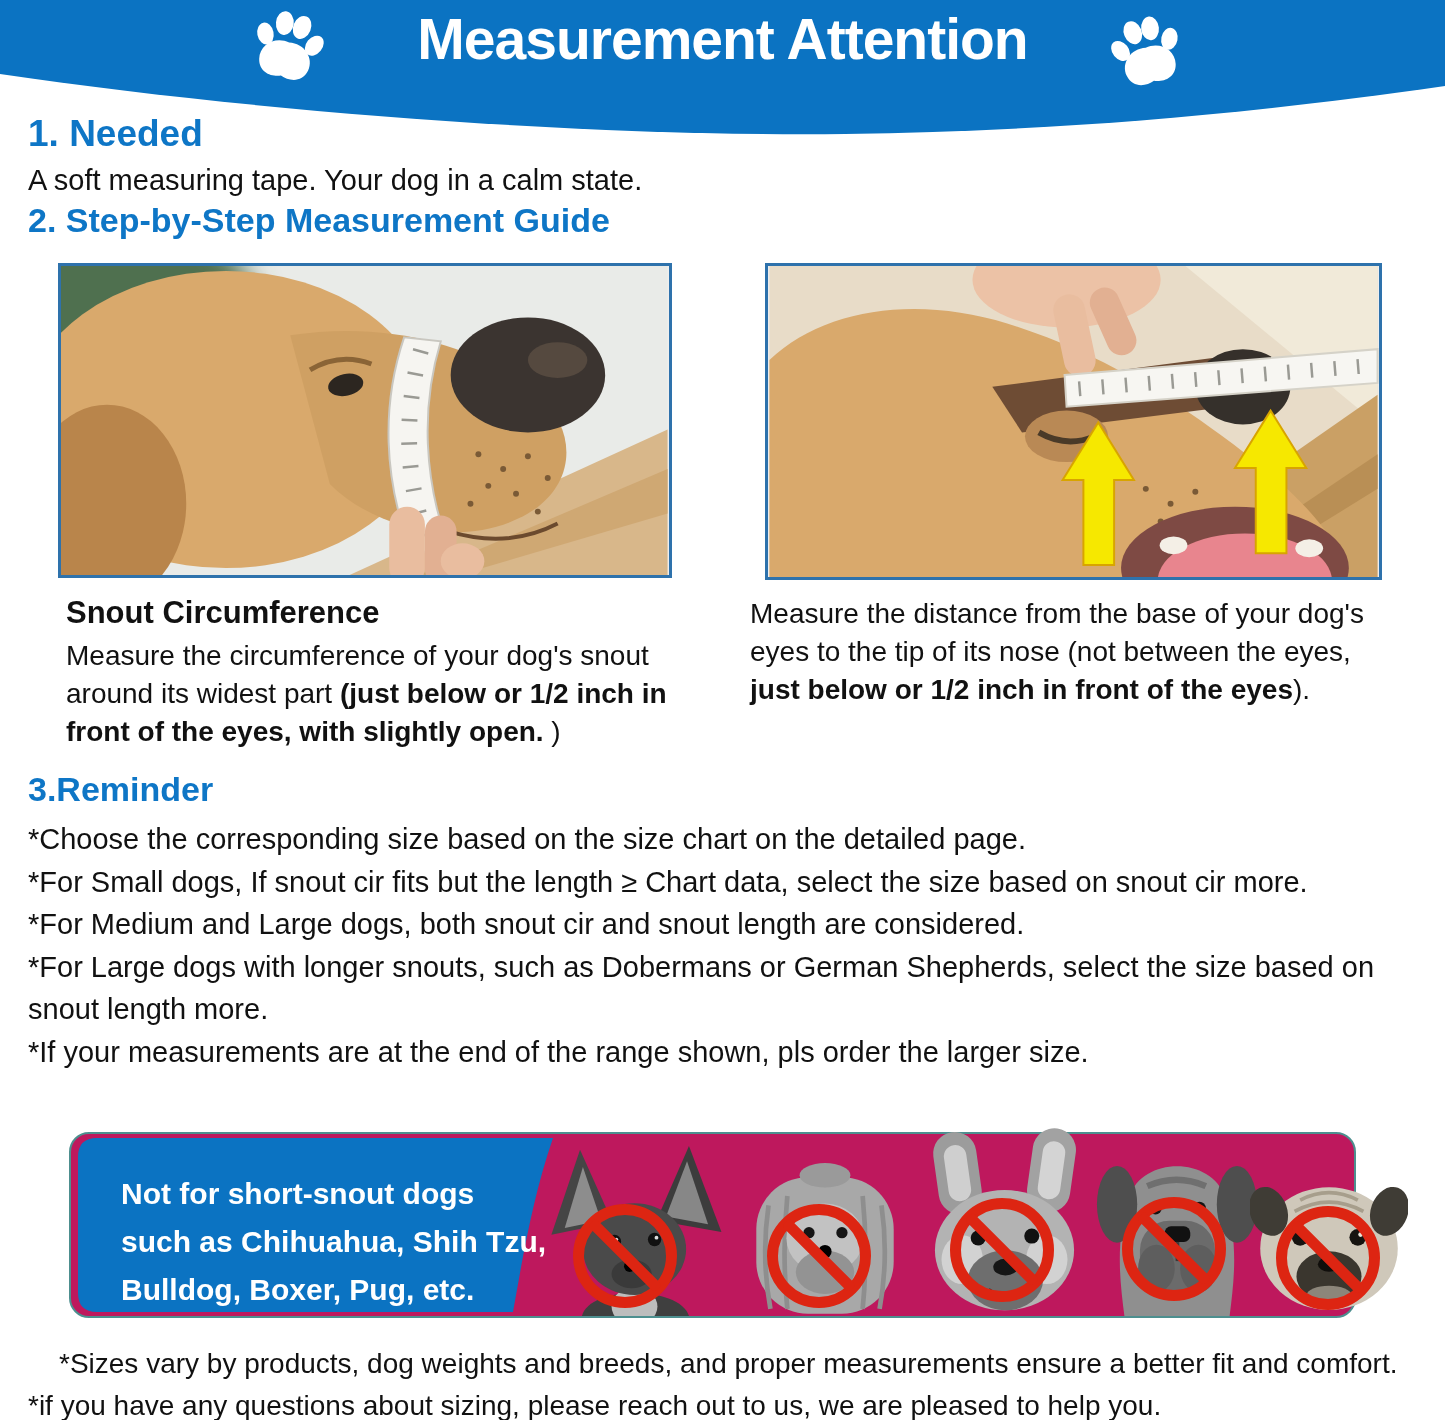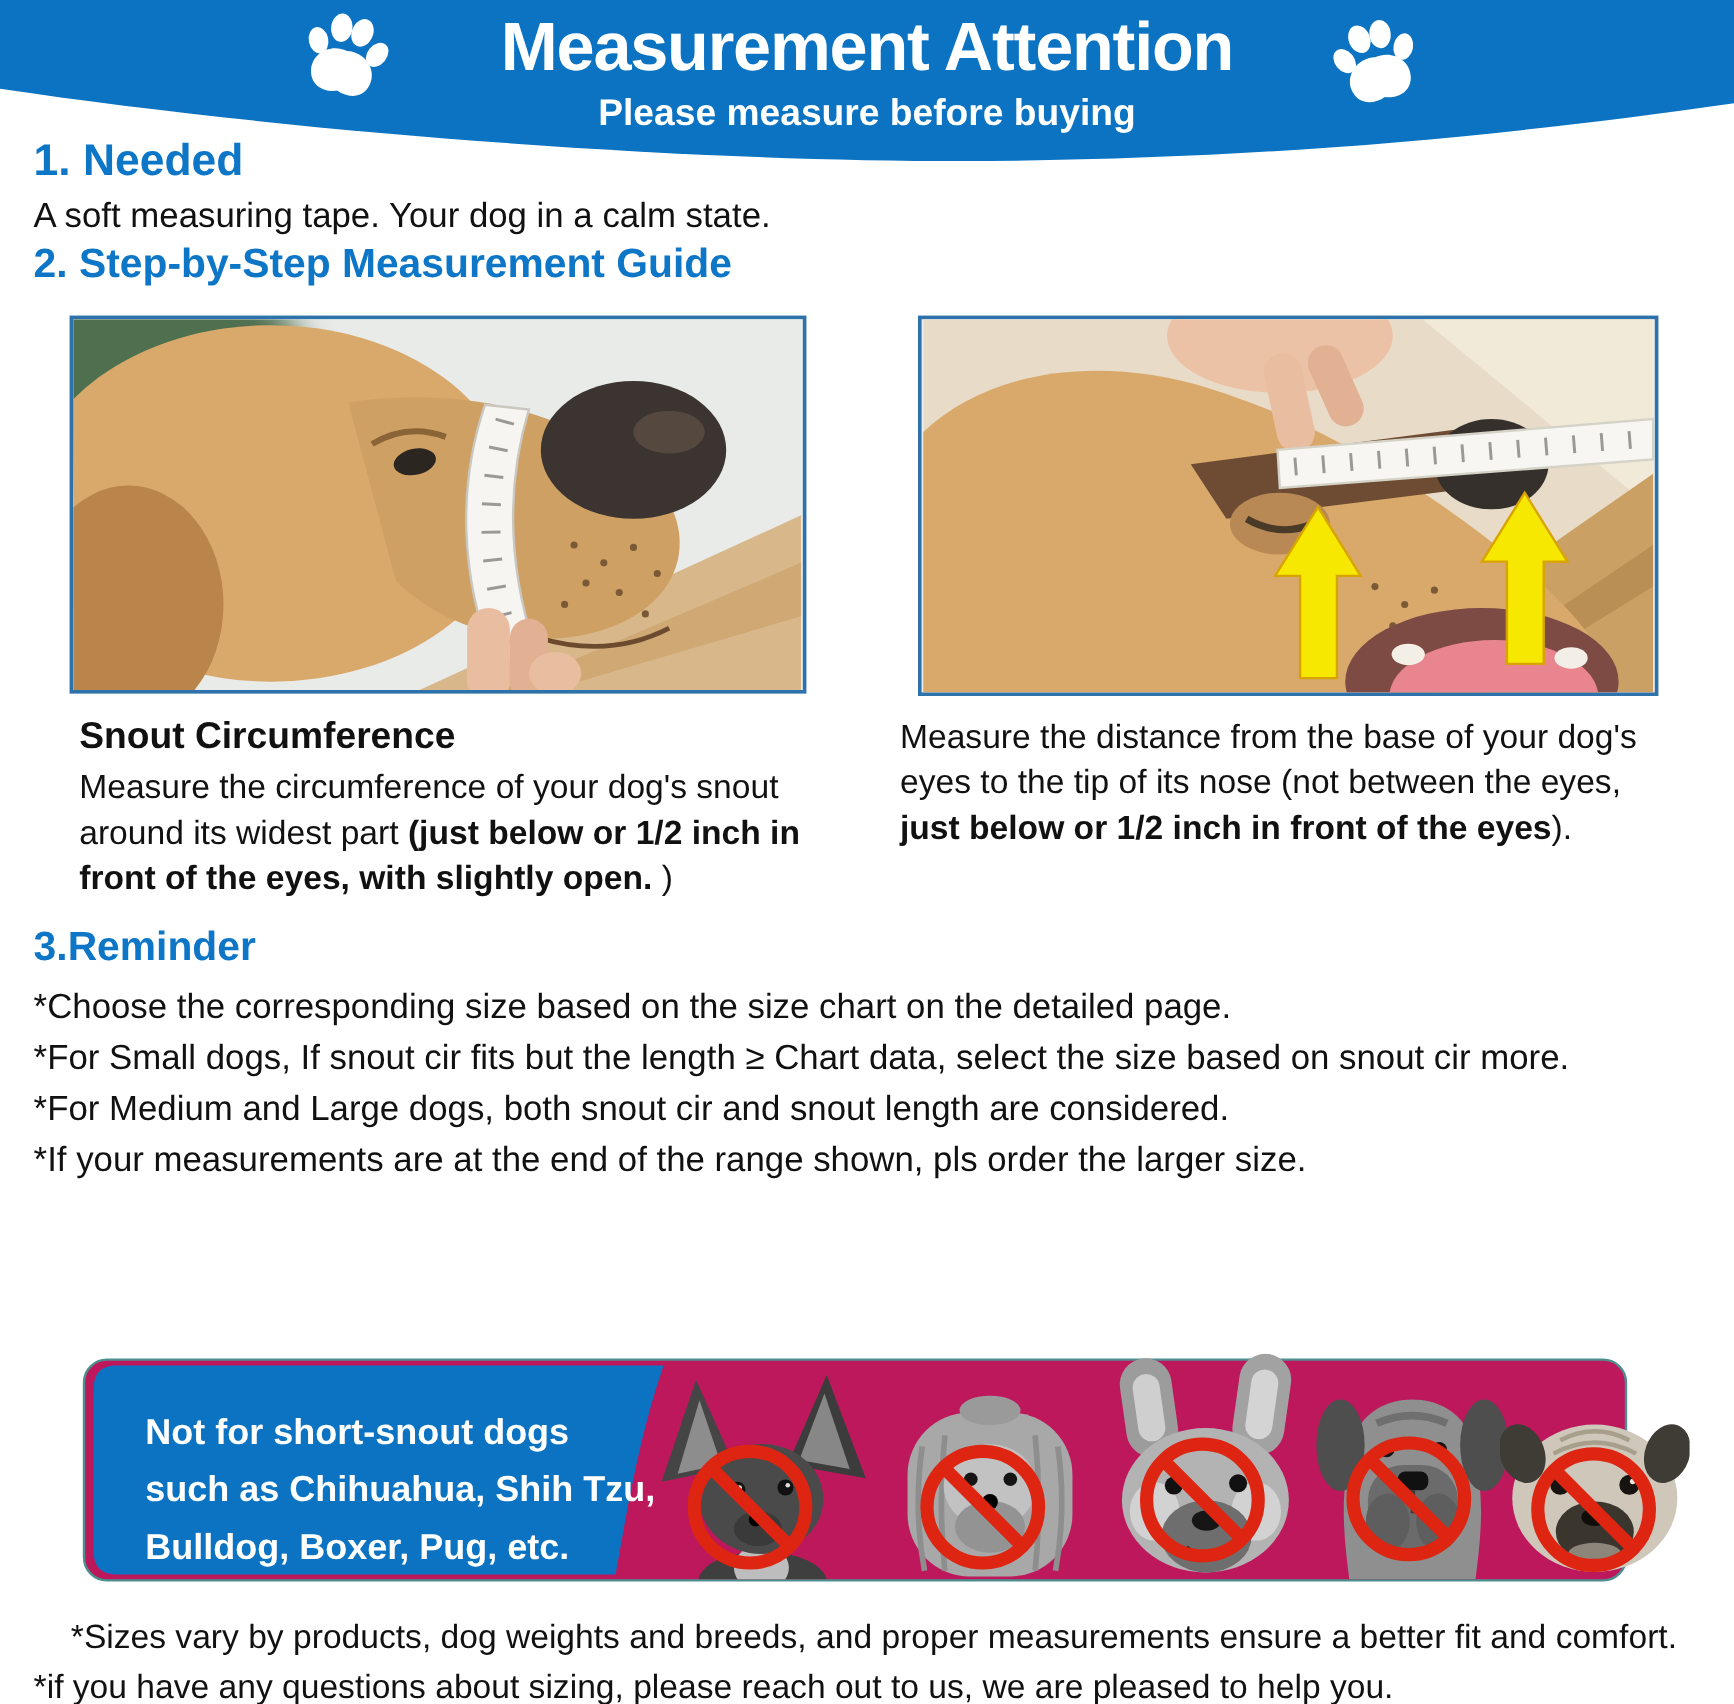--- a/index.html
+++ b/index.html
@@ -91,21 +91,20 @@
     <g fill="#ffffff">
       <ellipse cx="18" cy="42" rx="11" ry="15" transform="rotate(-25 18 42)"></ellipse>
       <ellipse cx="40" cy="22" rx="12" ry="16" transform="rotate(-8 40 22)"></ellipse>
       <ellipse cx="64" cy="22" rx="12" ry="16" transform="rotate(8 64 22)"></ellipse>
       <ellipse cx="86" cy="42" rx="11" ry="15" transform="rotate(25 86 42)"></ellipse>
       <path d="M52,46 C72,42 90,58 86,77 C82,95 64,97 52,92 C40,97 22,95 18,77 C14,58 32,42 52,46 Z"></path>
     </g>
   </svg>
 
   <h1 class="page-title">Measurement Attention</h1>
-  <div class="page-subtitle">Please measure before buying</div>
 
   <h2 class="h-blue h-needed">1. Needed</h2>
   <p class="body-text needed-body">A soft measuring tape. Your dog in a calm state.</p>
 
   <h2 class="h-blue h-guide">2. Step-by-Step Measurement Guide</h2>
 
   <div class="photo photo-left">
     <svg width="608" height="309" viewBox="0 0 611 312">
       <defs>
           <filter id="blur1" x="-50%" y="-50%" width="200%" height="200%">
@@ -192,20 +191,21 @@
   </div>
   <div class="caption caption-right">
     <p><span>Measure the distance from the base of your dog's eyes to the tip of its nose (not between the eyes, </span><b>just below or 1/2 inch in front of the eyes</b><span>).</span></p>
   </div>
 
   <h2 class="h-blue h-reminder">3.Reminder</h2>
   <div class="bullets">
     <p>*Choose the corresponding size based on the size chart on the detailed page.</p>
     <p>*For Small dogs, If snout cir fits but the length ≥ Chart data, select the size based on snout cir more.</p>
     <p>*For Medium and Large dogs, both snout cir and snout length are considered.</p>
+    <p>*For Large dogs with longer snouts, such as Dobermans or German Shepherds, select the size based on snout length more.</p>
     <p>*If your measurements are at the end of the range shown, pls order the larger size.</p>
   </div>
 
   <div class="warning-box">
     <svg class="warning-blue" width="1375" height="182" viewBox="0 0 1375 182">
       <path d="M26,4 H482 C462,62 452,122 442,178 H26 Q7,178 7,159 V23 Q7,4 26,4 Z" fill="#0b73c2"></path>
     </svg>
     <div class="warning-text">
       <div>Not for short-snout dogs</div>
       <div>such as Chihuahua, Shih Tzu,</div>

